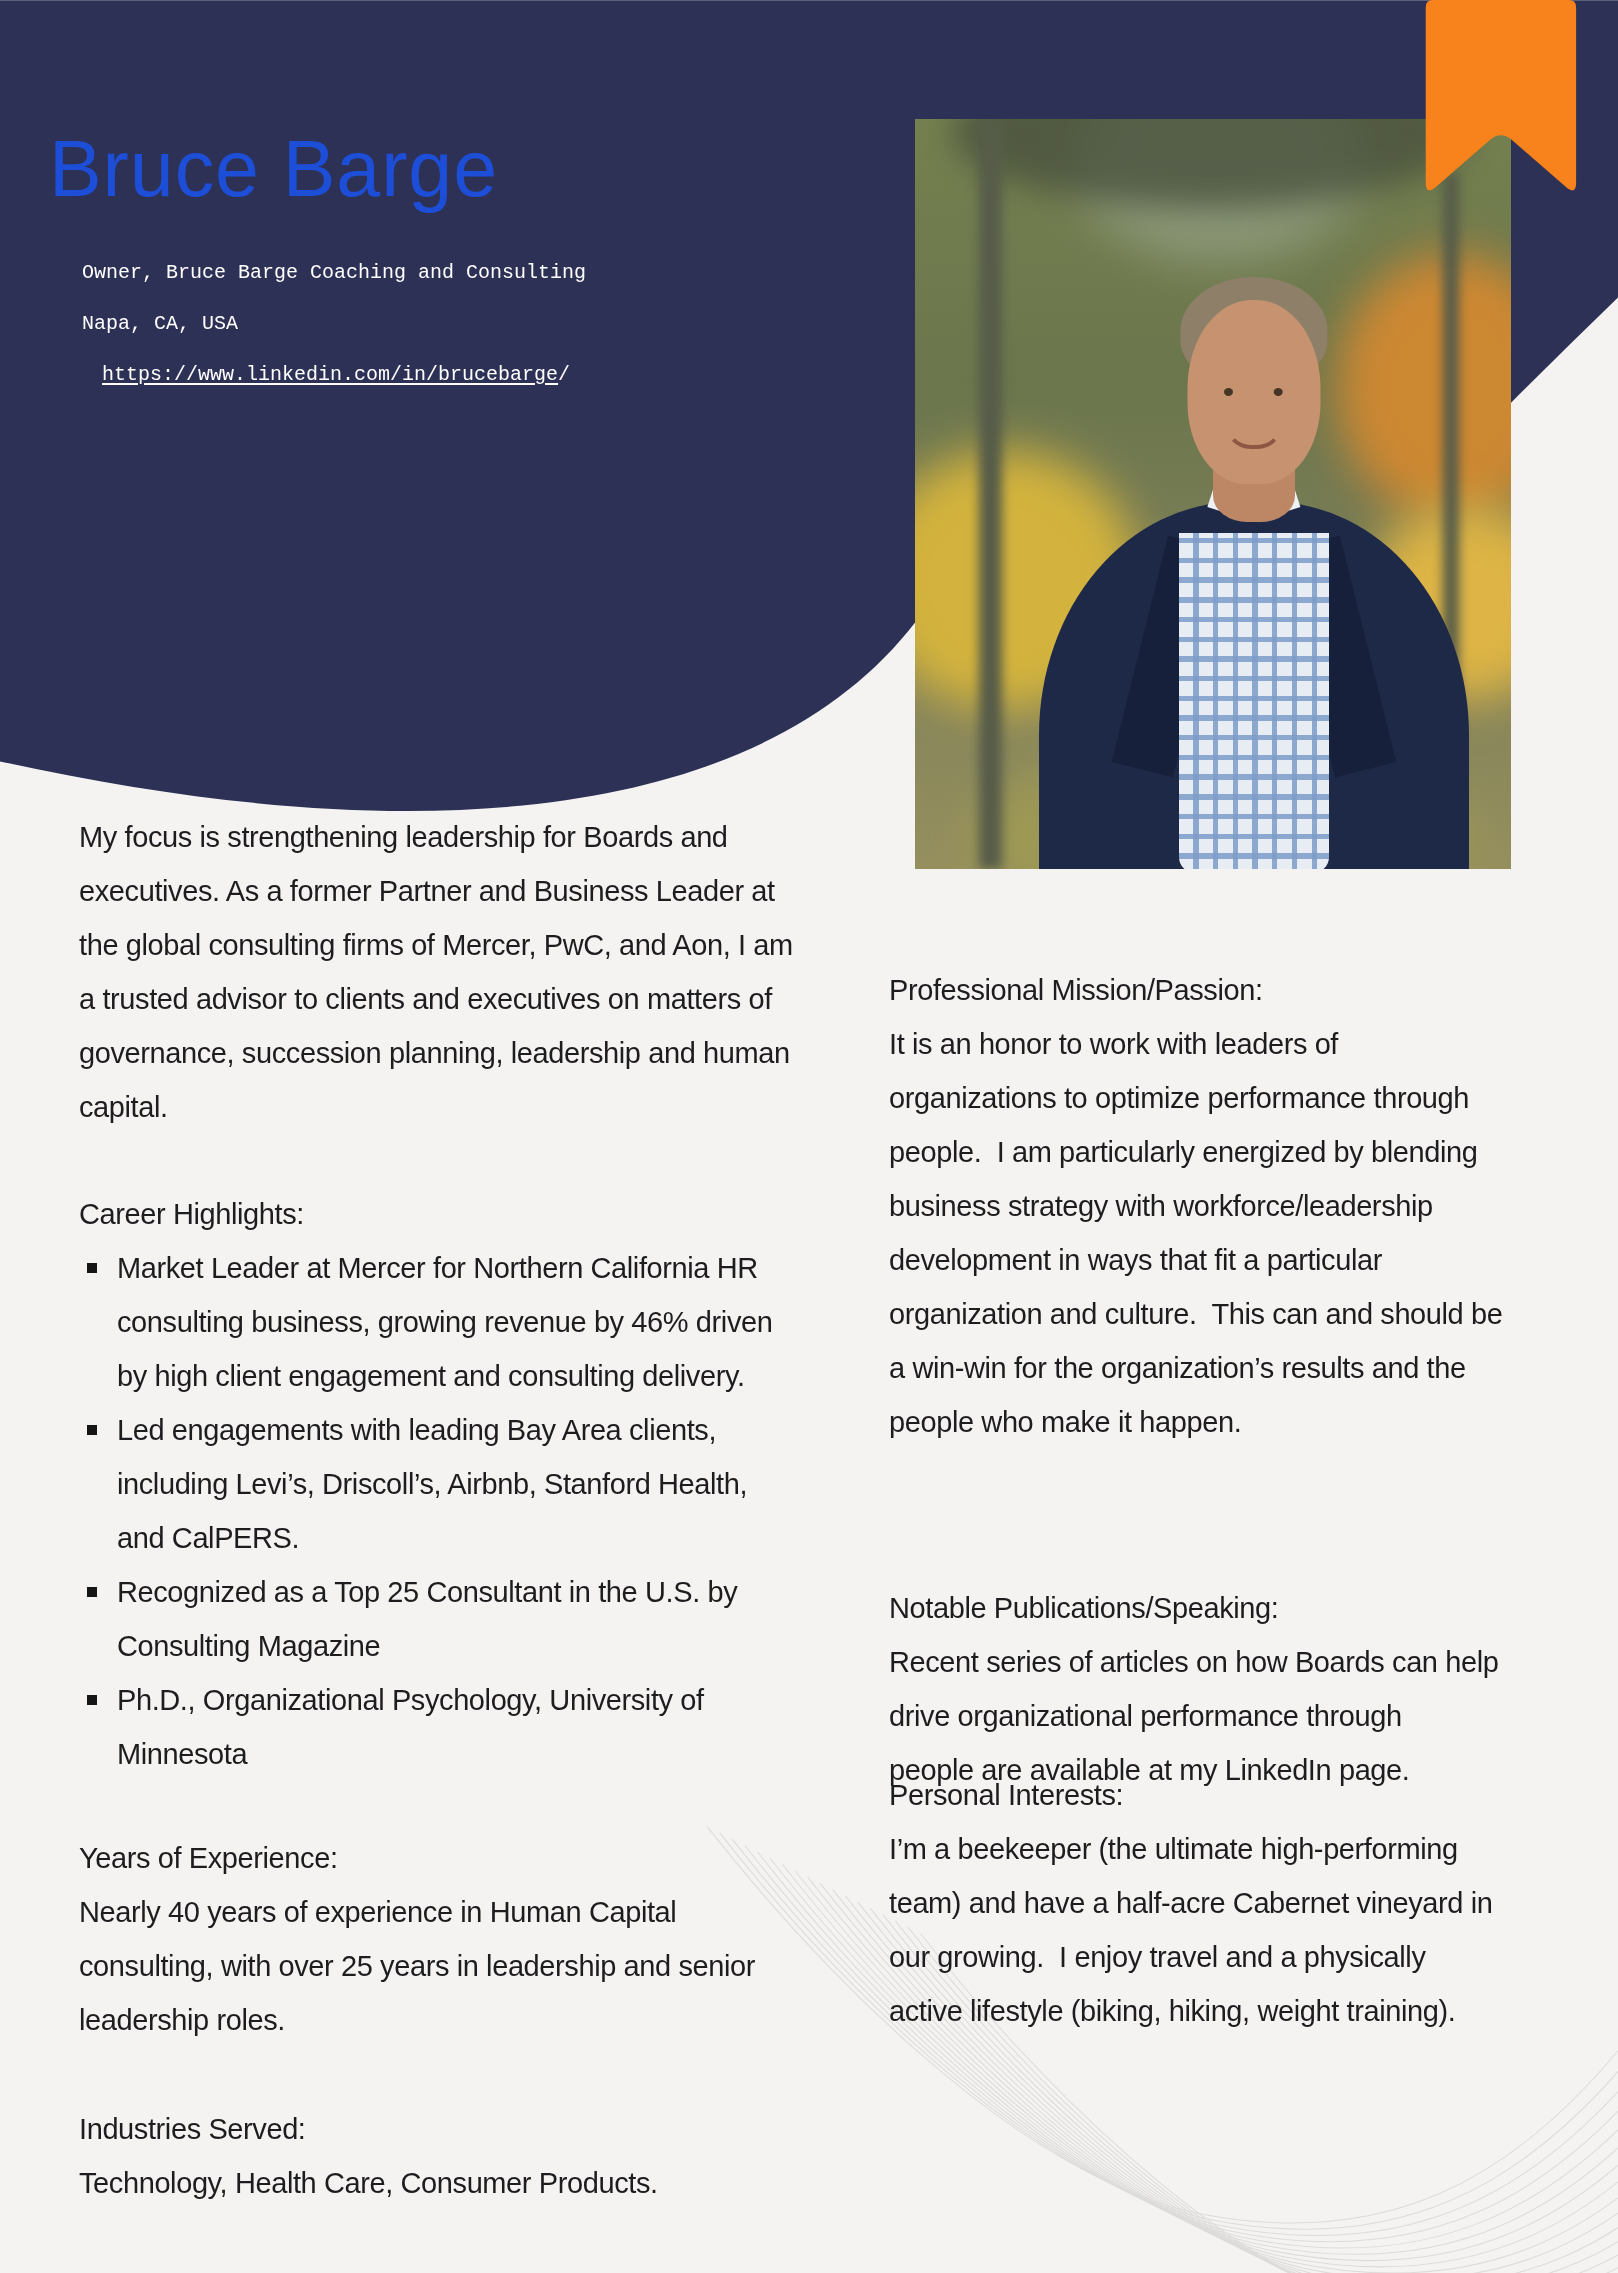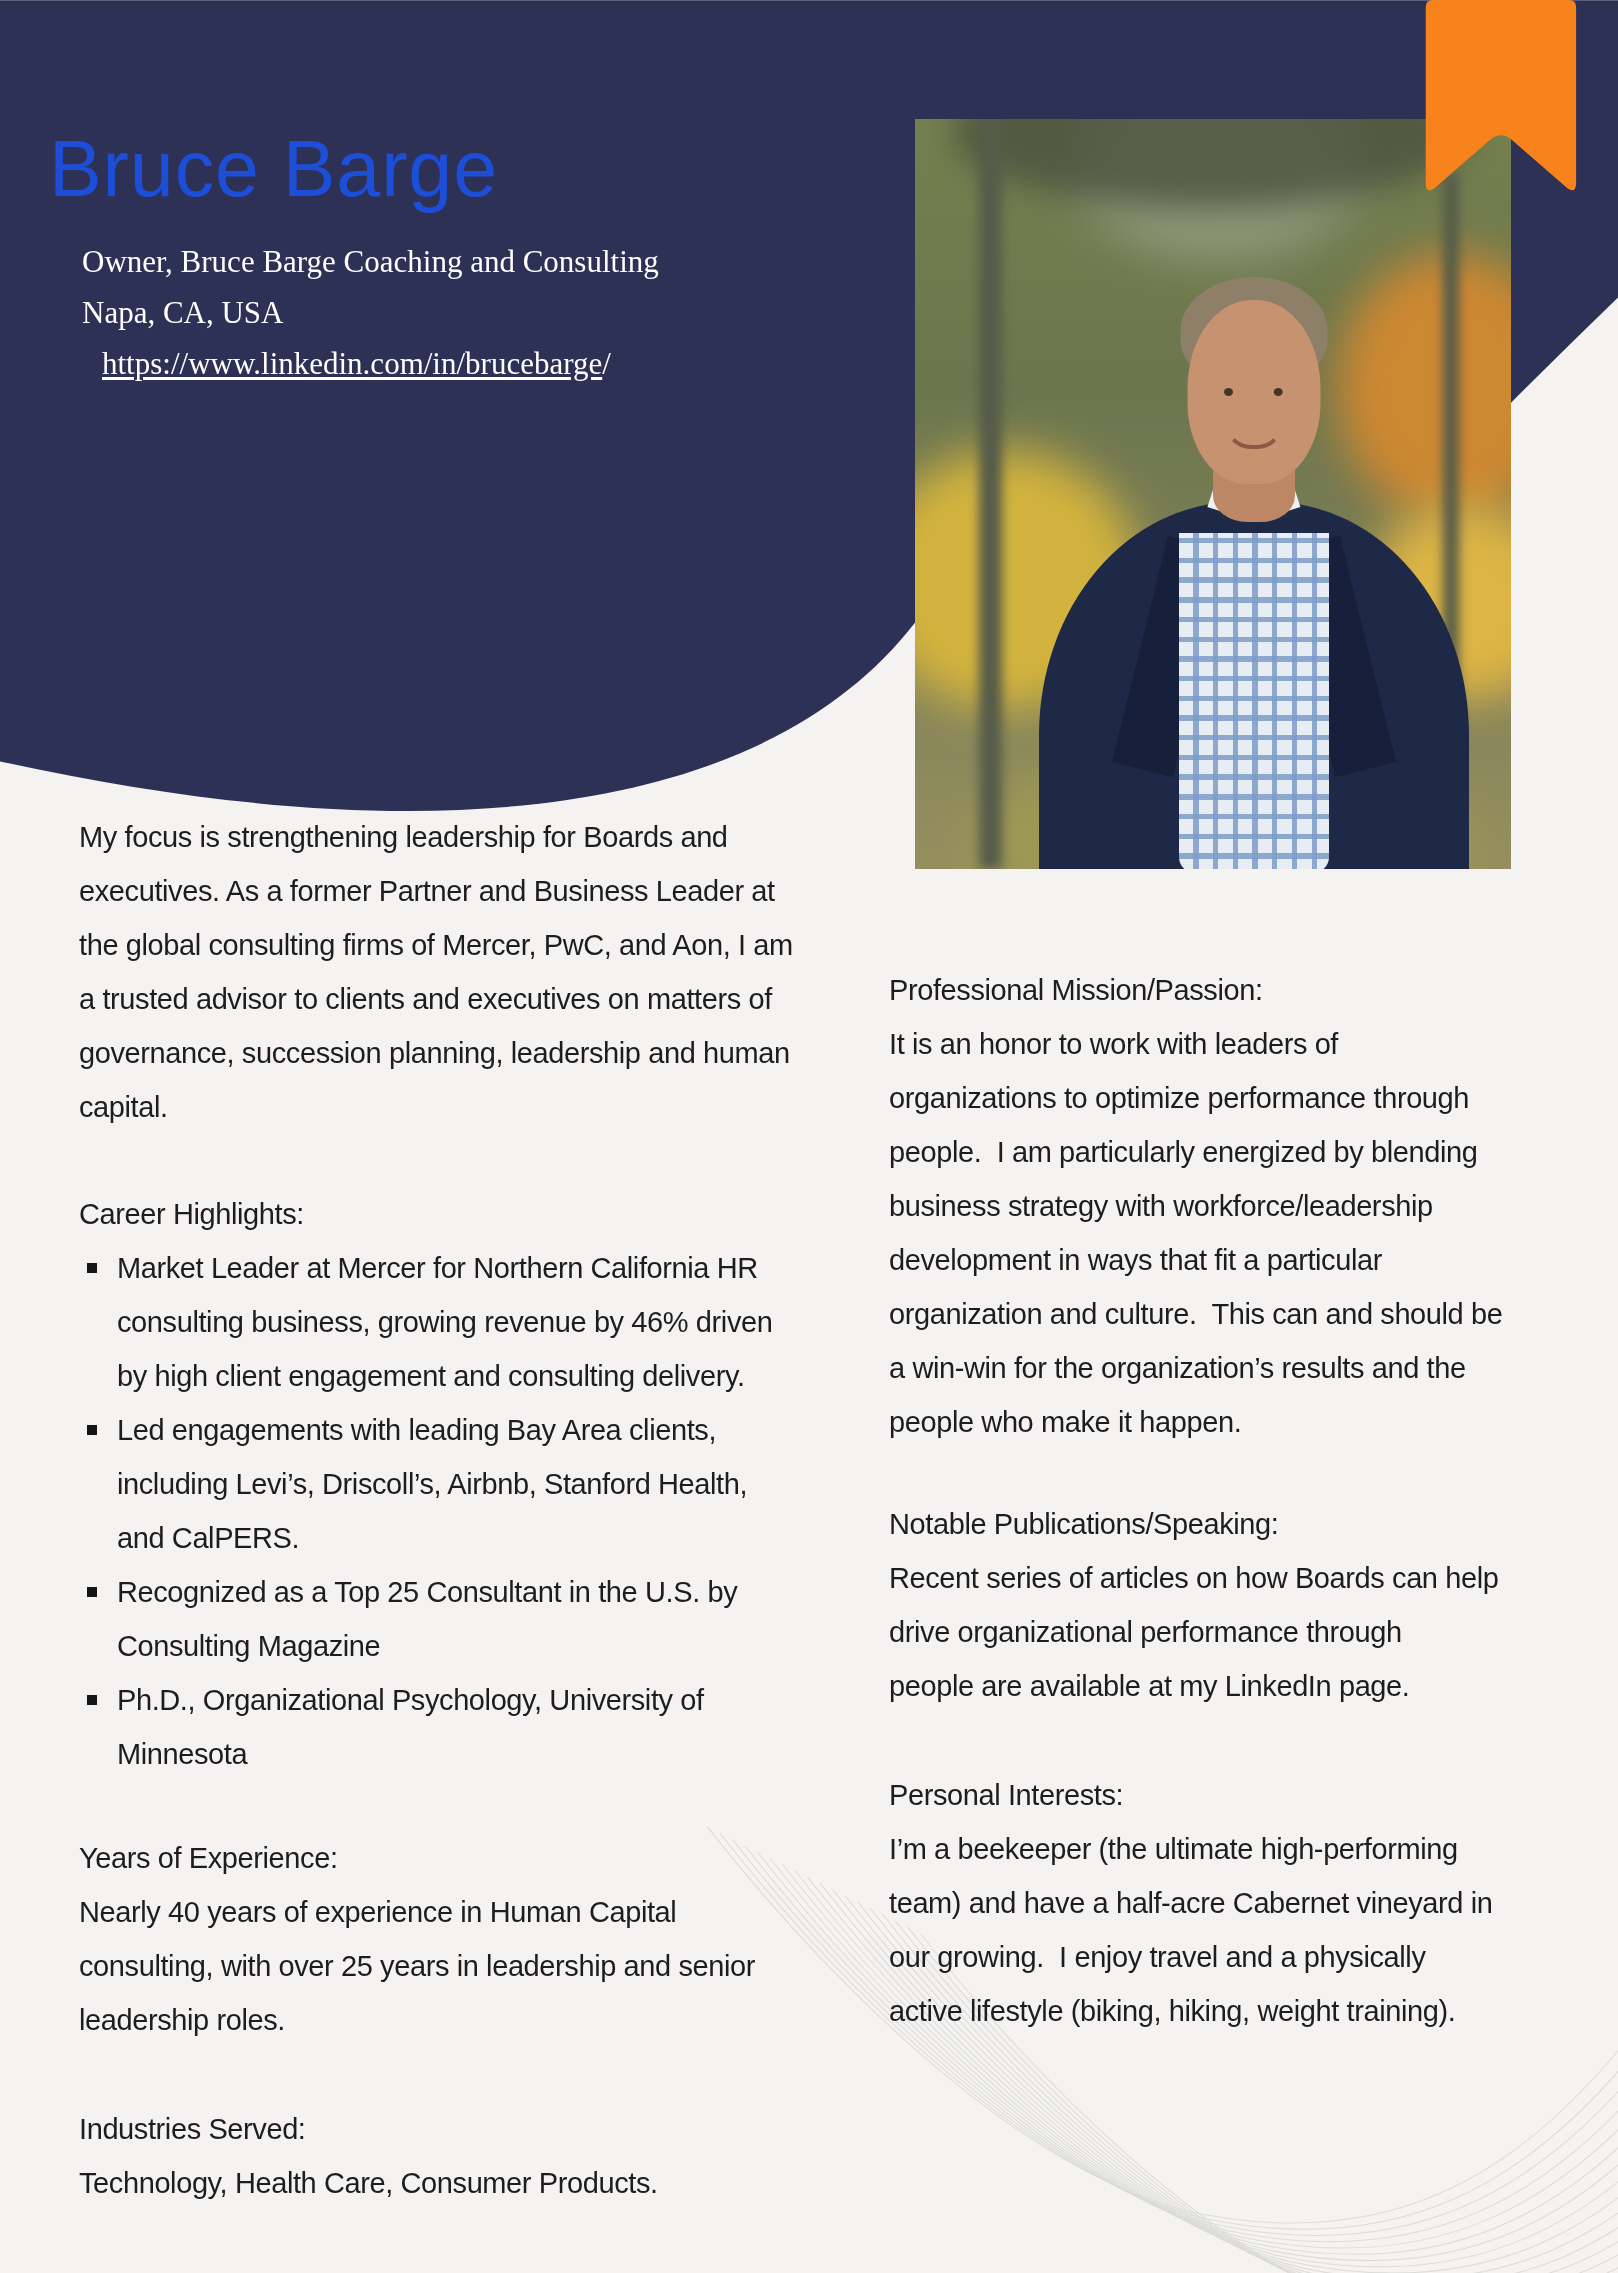--- a/index.html
+++ b/index.html
@@ -13,23 +13,23 @@
   svg{display:block}
   
   #bg-svg{position:absolute;left:0;top:0;z-index:1;}
   #ribbon-svg{position:absolute;left:1415px;top:0;width:179px;height:206px;z-index:4;}
   
   .page-title{
     position:absolute;left:49px;top:124px;z-index:5;
     color:#1d4ed8;font-size:79px;line-height:90px;font-weight:400;letter-spacing:0.9px;
   }
   .subtitle{
-    position:absolute;left:82px;top:236px;z-index:5;
-    color:#ffffff;font-family:Liberation Serif, serif;
-    font-size:31px;line-height:51px;font-weight:400;
+    position:absolute;left:82px;top:247px;z-index:5;
+    color:#ffffff;font-family:Liberation Mono, monospace;
+    font-size:20px;line-height:51px;font-weight:400;
   }
   .subtitle a{color:#ffffff;text-decoration:none;margin-left:20px;}
   .subtitle .u{text-decoration:underline;text-underline-offset:2.7px;}
   
   #photo{
     position:absolute;left:915px;top:119px;width:596px;height:750px;
     overflow:hidden;z-index:3;
     background:linear-gradient(180deg,#75804f 0%,#6b764d 35%,#7d7f58 65%,#958f5e 100%);
   }
   .blob{position:absolute;border-radius:50%;filter:blur(23px);}
@@ -200,21 +200,21 @@
       <div class="ln">organizations to optimize performance through</div>
       <div class="ln">people.  I am particularly energized by blending</div>
       <div class="ln">business strategy with workforce/leadership</div>
       <div class="ln">development in ways that fit a particular</div>
       <div class="ln">organization and culture.  This can and should be</div>
       <div class="ln">a win-win for the organization’s results and the</div>
       <div class="ln">people who make it happen.</div>
     </div>
 </div>
 
-<div class="col" style="left:889px;top:1497px;">
+<div class="col" style="left:889px;top:1581px;">
   <div class="h ln">Notable Publications/Speaking:</div>
   <div>
       <div class="ln">Recent series of articles on how Boards can help</div>
       <div class="ln">drive organizational performance through</div>
       <div class="ln">people are available at my LinkedIn page.</div>
     </div>
 </div>
 
 <div class="col" style="left:889px;top:1768px;">
   <div class="h ln">Personal Interests:</div>

